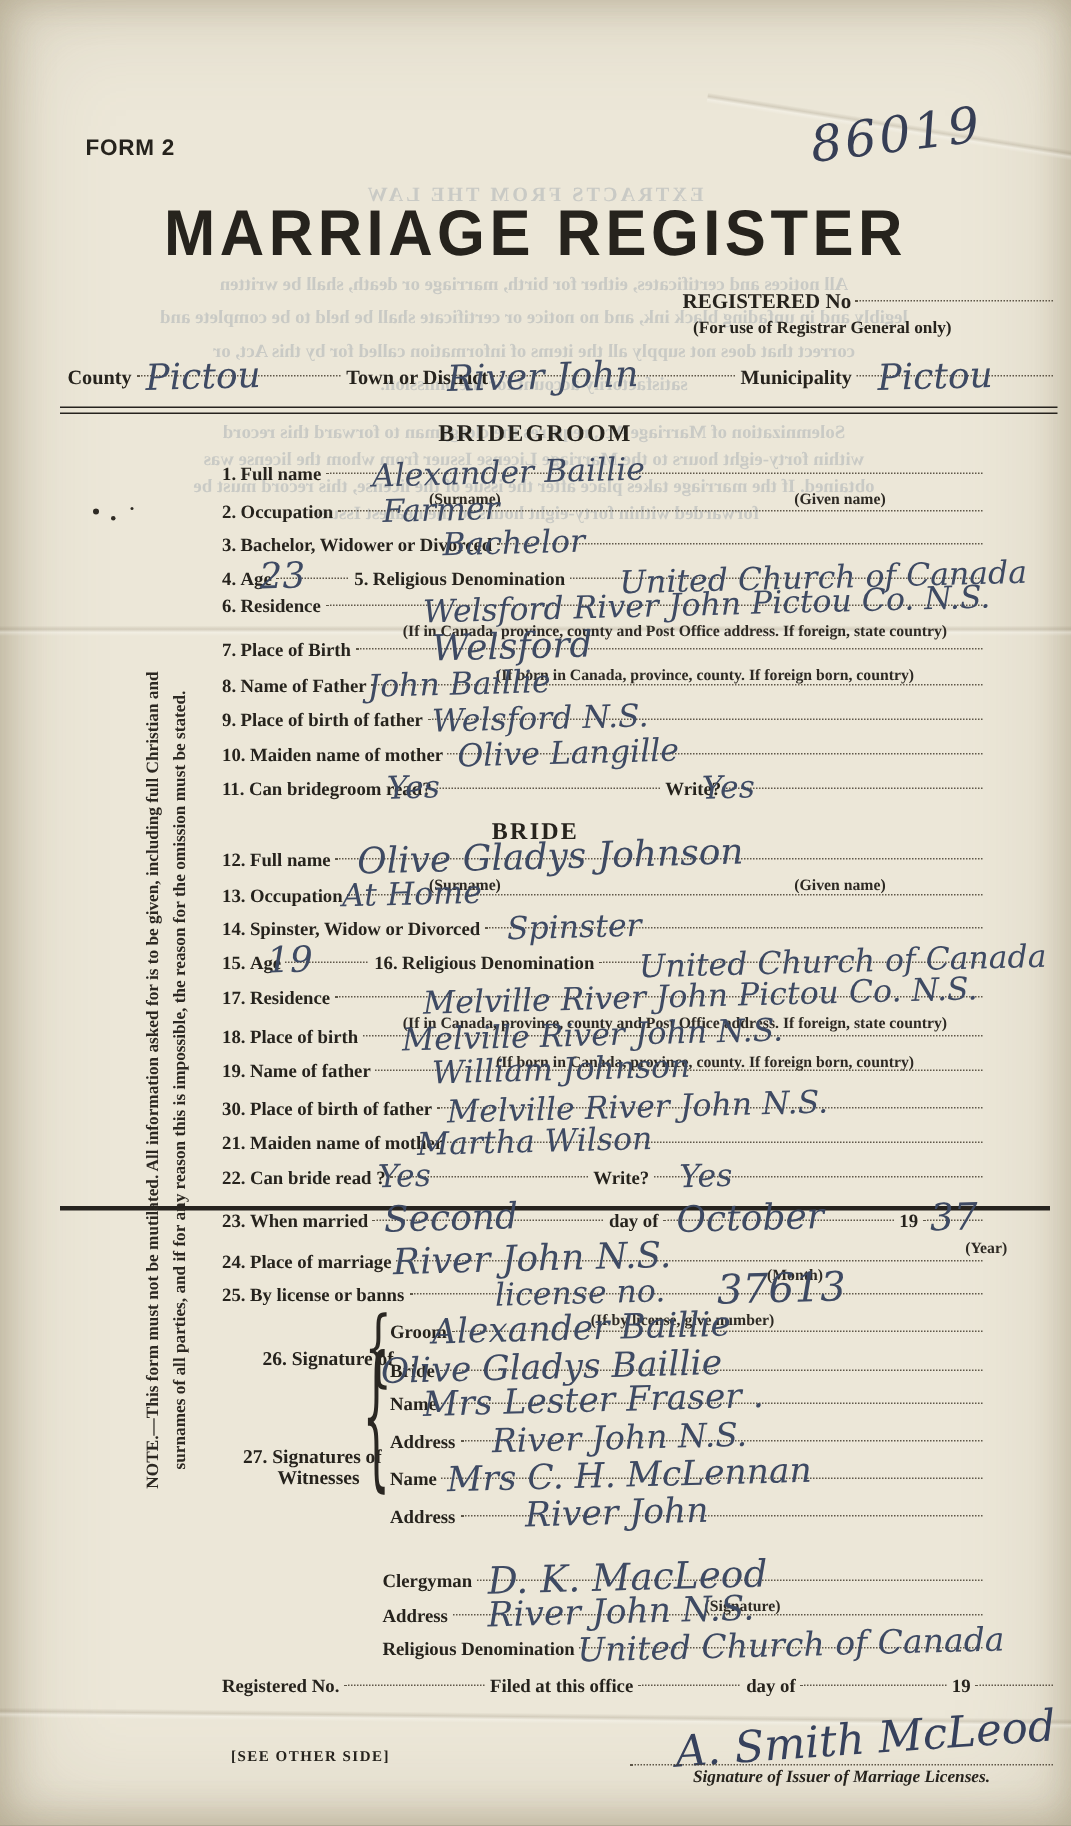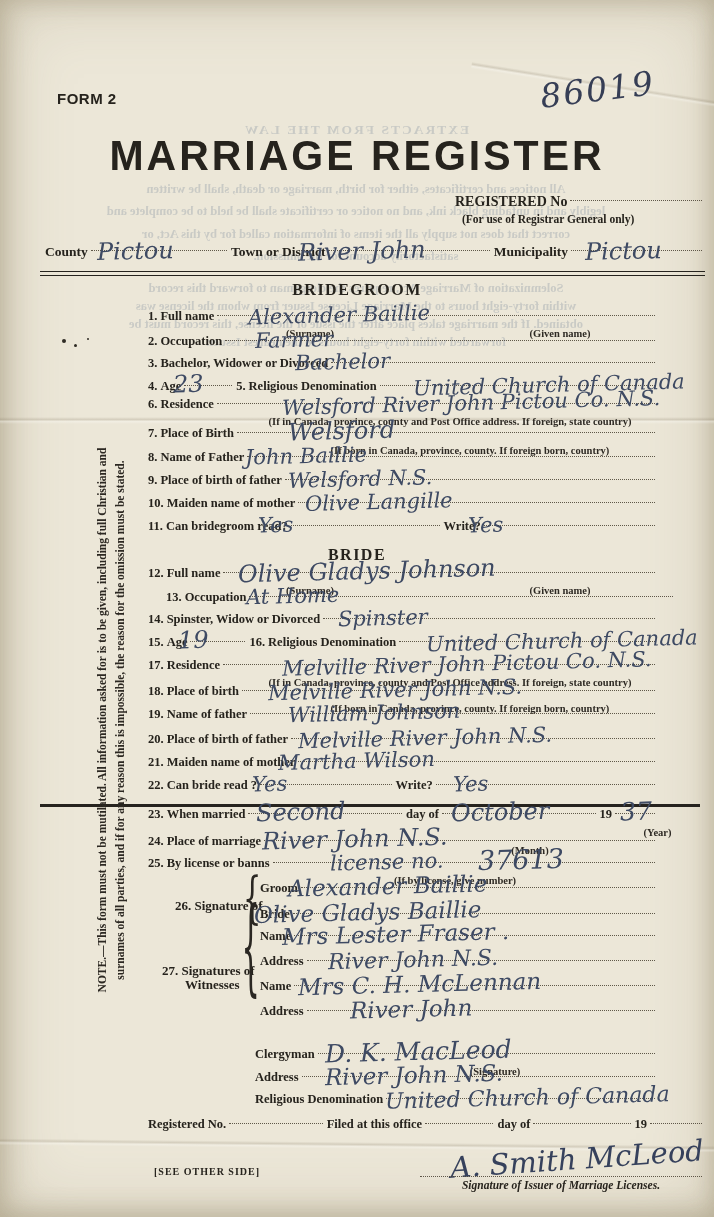--- a/index.html
+++ b/index.html
@@ -188,21 +188,21 @@
 
   <div class="row" style="left:148px;top:564px;width:507px">
     <span class="t">12.</span>
     <span class="t">Full name</span>
     <span class="dots"></span>
     <span class="hw big" style="left:90px">Olive  Gladys  Johnson</span>
   </div>
   <span class="sub" style="left:255px;top:585px;width:110px">(Surname)</span>
   <span class="sub" style="left:500px;top:585px;width:120px">(Given name)</span>
 
-  <div class="row" style="left:166px;top:588px;width:507px">
+  <div class="row" style="left:148px;top:588px;width:507px">
     <span class="t">13.</span>
     <span class="t">Occupation</span>
     <span class="dots"></span>
     <span class="hw" style="left:80px">At Home</span>
   </div>
 
   <div class="row" style="left:148px;top:610px;width:507px">
     <span class="t">14.</span>
     <span class="t">Spinster, Widow or Divorced</span>
     <span class="dots"></span>
@@ -237,21 +237,21 @@
   <span class="sub" style="left:290px;top:703px;width:360px">(If born in Canada, province, county.    If foreign born, country)</span>
 
   <div class="row" style="left:148px;top:705px;width:507px">
     <span class="t">19.</span>
     <span class="t">Name of father</span>
     <span class="dots"></span>
     <span class="hw" style="left:140px">William  Johnson</span>
   </div>
 
   <div class="row" style="left:148px;top:730px;width:507px">
-    <span class="t">20.</span>
+    <span class="t">30.</span>
     <span class="t">Place of birth of father</span>
     <span class="dots"></span>
     <span class="hw" style="left:150px">Melville  River John  N.S.</span>
   </div>
 
   <div class="row" style="left:148px;top:753px;width:507px">
     <span class="t">21.</span>
     <span class="t">Maiden name of mother</span>
     <span class="dots"></span>
     <span class="hw" style="left:130px">Martha Wilson</span>

